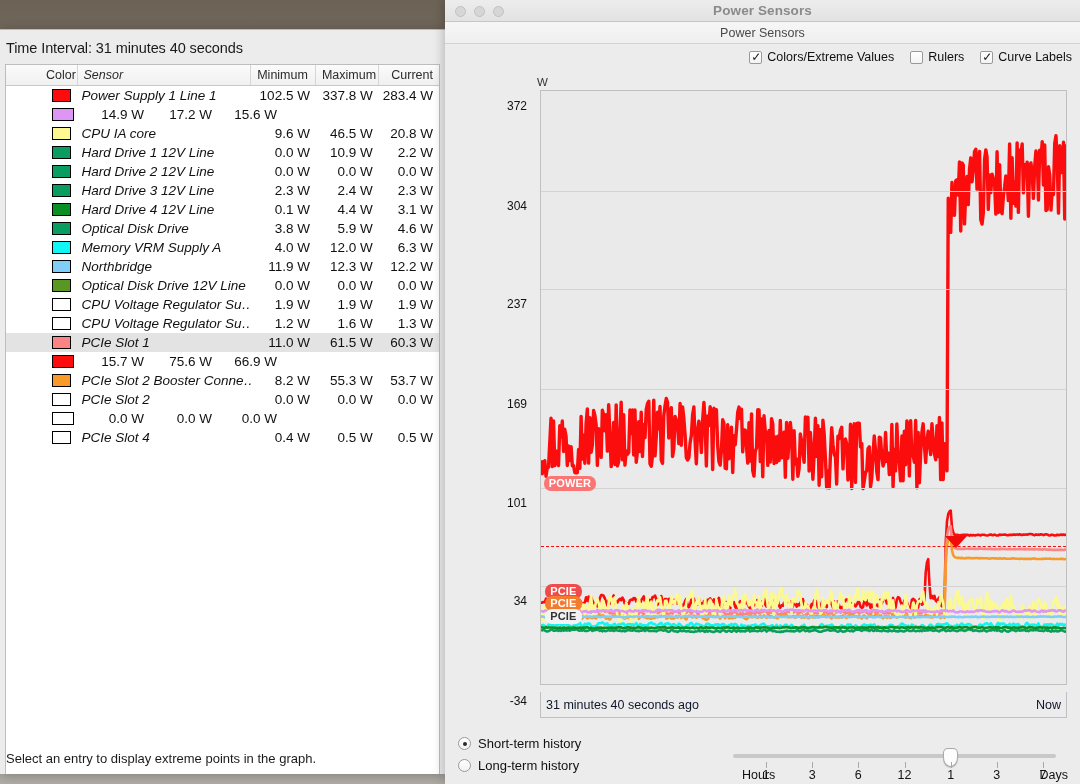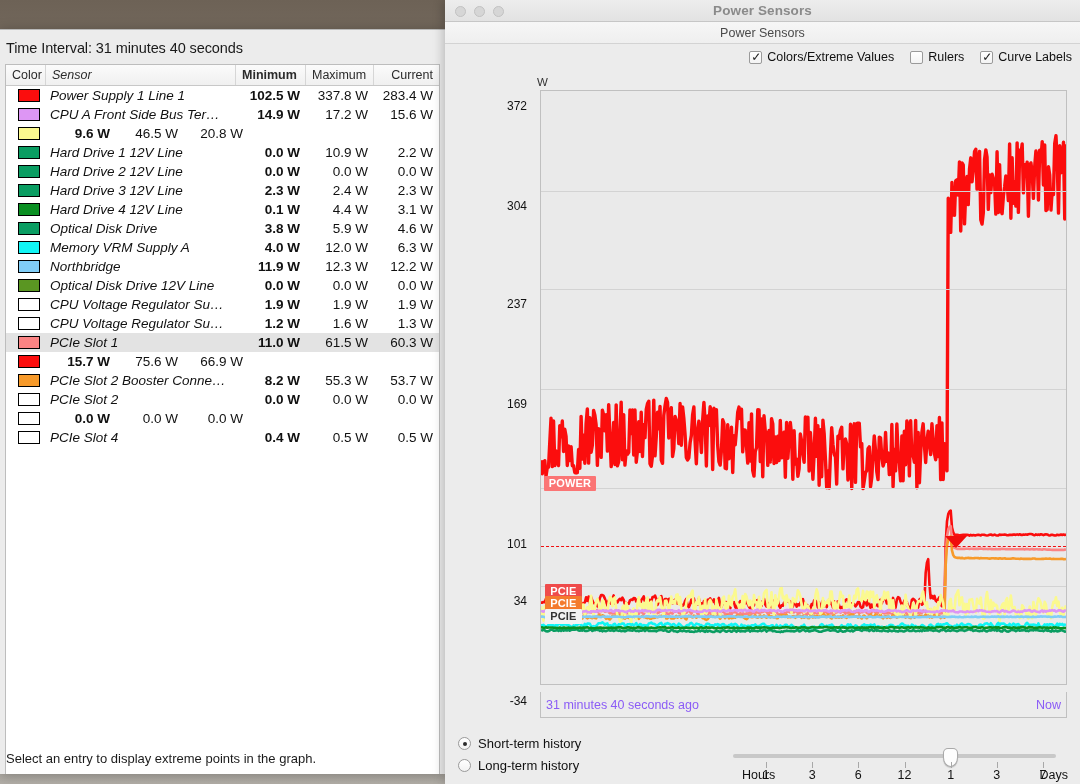--- a/index.html
+++ b/index.html
@@ -52,23 +52,23 @@
     border-bottom: 1px solid #c8c8c8;
     font-size: 12.5px; color: #2b2b2b;
   }
   #table-head .th {
     display: flex; align-items: center;
     border-right: 1px solid #d6d6d6;
     padding: 0 6px; height: 100%;
     white-space: nowrap; overflow: hidden;
   }
   #table-head .th.last { border-right: none; }
-  .col-color   { width: 40px; }
+  .col-color   { width: 40px; margin-left: 34px; }
   .col-sensor  { width: 190px; font-style: italic; }
-  .col-min     { width: 70px; justify-content: flex-start; font-weight: bold; }
+  .col-min     { width: 70px; justify-content: flex-start; }
   .col-max     { width: 68px; justify-content: flex-start; }
   .col-cur     { width: 65px; justify-content: flex-end; }
 
   #table-body { position: absolute; top: 21px; left: 0; right: 0; bottom: 0; background:#fff; }
   .row {
     display: flex; align-items: center; height: 19px;
     font-size: 13.5px; color: #111;
   }
   .row.selected { background: #e3e3e3; }
   .cell { height: 100%; display: flex; align-items: center; padding: 0 6px; white-space: nowrap; overflow: hidden; }
@@ -140,38 +140,38 @@
     background: #eaeaea; border: 1px solid #c0c0c0; overflow: hidden;
   }
   .gridline { position: absolute; left: 0; right: 0; height: 1px; background: #d3d3d3; }
   #plot svg { position: absolute; inset: 0; width: 100%; height: 100%; }
   .extreme-line {
     position: absolute; left: 0; right: 0; height: 0;
     border-top: 1.5px dashed #f01010;
   }
   .curve-label {
     position: absolute; font-size: 11px; font-weight: bold; color: #fff;
-    padding: 1px 5px 2px; border-radius: 1px; white-space: nowrap;
+    padding: 1px 5px 2px; border-radius: 7px; white-space: nowrap;
     letter-spacing: .2px;
   }
   #extreme-marker {
     position: absolute; width: 0; height: 0;
     border-left: 11px solid transparent; border-right: 11px solid transparent;
     border-top: 12px solid #f00b0b;
   }
   #extreme-marker-2 {
     position: absolute; width: 0; height: 0;
     border-left: 11px solid transparent; border-right: 11px solid transparent;
     border-top: 12px solid #f00b0b;
   }
   #time-axis {
     position: absolute; left: 95px; right: 13px; bottom: 12px; height: 26px;
     border: 1px solid #c0c0c0; border-top: none; background: #ececec;
     display: flex; align-items: center; justify-content: space-between;
-    padding: 0 5px; font-size: 12.5px; color: #8b5cf6;
+    padding: 0 5px; font-size: 12.5px; color: #0f172a;
   }
 
   
   #bottom-bar { position: absolute; left: 0; right: 0; bottom: 0; height: 62px; background: #ececec; }
   .radio-row { position: absolute; left: 13px; display: flex; align-items: center; gap: 7px; font-size: 13px; color: #111; }
   .radio {
     width: 13px; height: 13px; border-radius: 50%; border: 1px solid #9a9a9a;
     background: linear-gradient(180deg,#ffffff 0%, #f2f2f2 100%);
     position: relative; flex: none;
   }
@@ -224,29 +224,29 @@
             </div>
             <div class="cell col-sensor name">Power Supply 1 Line 1</div>
             <div class="cell col-min num">102.5 W</div>
             <div class="cell col-max num">337.8 W</div>
             <div class="cell col-cur num">283.4 W</div>
           </div>
           <div class="row">
             <div class="cell col-color">
               <span class="swatch" style="background: rgb(221, 150, 244);"></span>
             </div>
-            <div class="cell col-sensor name">CPU A Front Side Bus Ter…</div>
             <div class="cell col-min num">14.9 W</div>
             <div class="cell col-max num">17.2 W</div>
             <div class="cell col-cur num">15.6 W</div>
           </div>
           <div class="row">
             <div class="cell col-color">
               <span class="swatch" style="background: rgb(251, 249, 143);"></span>
             </div>
+            <div class="cell col-sensor name">CPU IA core</div>
             <div class="cell col-min num">9.6 W</div>
             <div class="cell col-max num">46.5 W</div>
             <div class="cell col-cur num">20.8 W</div>
           </div>
           <div class="row">
             <div class="cell col-color">
               <span class="swatch" style="background: rgb(10, 157, 98);"></span>
             </div>
             <div class="cell col-sensor name">Hard Drive 1 12V Line</div>
             <div class="cell col-min num">0.0 W</div>
@@ -421,21 +421,21 @@
     </label>
   </div>
 
   <div id="chart-region">
     <div id="unit-label">W</div>
     <div id="yaxis">
         <div class="ytick" style="top: 20px;">372</div>
         <div class="ytick" style="top: 119.655px;">304</div>
         <div class="ytick" style="top: 217.845px;">237</div>
         <div class="ytick" style="top: 317.5px;">169</div>
-        <div class="ytick" style="top: 417.155px; margin-top: 41px;">101</div>
+        <div class="ytick" style="top: 417.155px;">101</div>
         <div class="ytick" style="top: 515.345px;">34</div>
         <div class="ytick" style="top: 615px;">-34</div>
       </div>
 
     <div id="plot">
       <svg viewBox="0 0 1000 560" preserveAspectRatio="none">
           <path d="M0.0 348.7 L2.4 361.4 L4.8 350.7 L7.2 349.1 L9.5 363.8 L11.9 355.8 L14.3 355.3 L16.7 332.0 L19.1 309.0 L21.5 354.7 L23.9 311.6 L26.3 353.7 L28.6 340.0 L31.0 350.2 L33.4 353.7 L35.8 316.0 L38.2 326.5 L40.6 311.7 L43.0 340.4 L45.3 319.4 L47.7 326.0 L50.1 353.6 L52.5 335.3 L54.9 348.9 L57.3 335.8 L59.7 353.9 L62.1 353.9 L64.4 360.3 L66.8 360.7 L69.2 360.3 L71.6 338.6 L74.0 356.3 L76.4 307.3 L78.8 347.5 L81.1 325.1 L83.5 351.5 L85.9 314.2 L88.3 300.3 L90.7 351.4 L93.1 308.5 L95.5 341.1 L97.9 334.3 L100.2 301.6 L102.6 306.2 L105.0 315.2 L107.4 353.5 L109.8 318.9 L112.2 332.1 L114.6 346.0 L116.9 301.4 L119.3 305.9 L121.7 321.0 L124.1 305.7 L126.5 340.1 L128.9 296.2 L131.3 324.9 L133.7 354.7 L136.0 341.3 L138.4 312.9 L140.8 352.7 L143.2 296.4 L145.6 354.0 L148.0 349.8 L150.4 322.3 L152.7 293.8 L155.1 348.3 L157.5 305.6 L159.9 353.3 L162.3 339.8 L164.7 343.0 L167.1 341.2 L169.5 301.1 L171.8 323.5 L174.2 301.1 L176.6 343.7 L179.0 301.2 L181.4 350.6 L183.8 339.6 L186.2 312.2 L188.5 340.4 L190.9 303.4 L193.3 345.1 L195.7 315.2 L198.1 327.3 L200.5 300.6 L202.9 295.2 L205.3 293.0 L207.6 351.9 L210.0 354.3 L212.4 344.8 L214.8 291.9 L217.2 344.5 L219.6 325.9 L222.0 303.4 L224.3 318.9 L226.7 297.8 L229.1 348.5 L231.5 351.6 L233.9 306.3 L236.3 297.2 L238.7 290.3 L241.1 294.2 L243.4 327.7 L245.8 307.3 L248.2 299.0 L250.6 345.1 L253.0 337.5 L255.4 307.3 L257.8 311.0 L260.1 315.2 L262.5 333.0 L264.9 295.1 L267.3 334.6 L269.7 298.4 L272.1 309.3 L274.5 325.0 L276.8 346.1 L279.2 348.5 L281.6 346.4 L284.0 332.2 L286.4 325.2 L288.8 305.7 L291.2 298.4 L293.6 332.0 L295.9 352.0 L298.3 320.8 L300.7 311.9 L303.1 322.2 L305.5 341.4 L307.9 310.7 L310.3 294.1 L312.6 312.2 L315.0 354.1 L317.4 306.9 L319.8 316.0 L322.2 298.2 L324.6 304.5 L327.0 357.4 L329.4 299.6 L331.7 315.8 L334.1 300.9 L336.5 334.3 L338.9 350.1 L341.3 353.3 L343.7 339.3 L346.1 310.5 L348.4 313.8 L350.8 356.2 L353.2 356.7 L355.6 315.2 L358.0 347.4 L360.4 338.2 L362.8 317.5 L365.2 360.2 L367.5 325.5 L369.9 334.1 L372.3 320.2 L374.7 303.2 L377.1 298.5 L379.5 309.4 L381.9 300.5 L384.2 340.8 L386.6 320.0 L389.0 320.3 L391.4 335.7 L393.8 351.4 L396.2 313.3 L398.6 349.4 L401.0 304.9 L403.3 358.5 L405.7 363.7 L408.1 340.5 L410.5 336.9 L412.9 301.0 L415.3 301.2 L417.7 350.0 L420.0 309.7 L422.4 364.3 L424.8 306.7 L427.2 321.3 L429.6 322.7 L432.0 353.5 L434.4 320.6 L436.8 350.3 L439.1 309.5 L441.5 314.4 L443.9 351.8 L446.3 326.8 L448.7 350.8 L451.1 326.1 L453.5 349.0 L455.8 311.0 L458.2 346.4 L460.6 325.4 L463.0 322.2 L465.4 364.7 L467.8 313.0 L470.2 346.8 L472.6 328.8 L474.9 312.9 L477.3 324.8 L479.7 366.7 L482.1 320.8 L484.5 352.2 L486.9 347.6 L489.3 363.9 L491.6 356.6 L494.0 323.9 L496.4 330.6 L498.8 342.5 L501.2 350.7 L503.6 307.8 L506.0 310.9 L508.4 308.1 L510.7 358.9 L513.1 322.5 L515.5 339.6 L517.9 366.6 L520.3 342.2 L522.7 309.1 L525.1 345.0 L527.4 316.1 L529.8 372.3 L532.2 319.8 L534.6 364.3 L537.0 310.8 L539.4 323.9 L541.8 347.9 L544.2 374.6 L546.5 358.9 L548.9 374.9 L551.3 343.6 L553.7 317.9 L556.1 333.8 L558.5 342.8 L560.9 345.7 L563.2 371.2 L565.6 325.9 L568.0 328.1 L570.4 320.5 L572.8 317.5 L575.2 356.8 L577.6 331.1 L580.0 328.7 L582.3 333.6 L584.7 367.3 L587.1 361.4 L589.5 314.7 L591.9 375.4 L594.3 320.6 L596.7 314.3 L599.0 369.6 L601.4 314.1 L603.8 313.6 L606.2 313.6 L608.6 336.0 L611.0 333.0 L613.4 375.5 L615.8 368.1 L618.1 360.3 L620.5 358.5 L622.9 337.9 L625.3 336.1 L627.7 373.8 L630.1 364.8 L632.5 342.5 L634.8 325.7 L637.2 339.4 L639.6 359.5 L642.0 367.0 L644.4 326.9 L646.8 327.7 L649.2 345.9 L651.6 354.1 L653.9 350.3 L656.3 322.5 L658.7 349.8 L661.1 341.8 L663.5 362.2 L665.9 361.9 L668.3 314.9 L670.6 373.7 L673.0 338.6 L675.4 358.7 L677.8 314.4 L680.2 342.7 L682.6 351.7 L685.0 368.1 L687.4 325.8 L689.7 368.0 L692.1 321.3 L694.5 352.9 L696.9 311.5 L699.3 316.0 L701.7 363.5 L704.1 311.4 L706.4 344.6 L708.8 343.7 L711.2 350.6 L713.6 311.0 L716.0 374.7 L718.4 322.4 L720.8 369.9 L723.2 341.6 L725.5 322.5 L727.9 314.3 L730.3 334.4 L732.7 350.8 L735.1 330.4 L737.5 321.3 L739.9 333.9 L742.2 343.3 L744.6 314.2 L747.0 329.3 L749.4 342.2 L751.8 348.2 L754.2 316.0 L756.6 345.3 L758.9 308.4 L761.3 367.0 L763.7 313.4 L766.1 366.9 L768.5 333.1 L770.9 334.0 L773.3 358.7 L775.7 101.2 L778.0 111.0 L780.4 133.5 L782.8 86.3 L785.2 116.9 L787.6 117.3 L790.0 84.8 L792.4 83.8 L794.7 98.3 L797.1 66.9 L799.5 132.2 L801.9 68.0 L804.3 69.8 L806.7 125.5 L809.1 94.6 L811.5 80.6 L813.8 107.3 L816.2 73.9 L818.6 63.1 L821.0 85.8 L823.4 74.3 L825.8 57.3 L828.2 55.1 L830.5 92.7 L832.9 66.3 L835.3 57.0 L837.7 121.7 L840.1 125.6 L842.5 115.0 L844.9 64.5 L847.3 55.6 L849.6 62.3 L852.0 111.8 L854.4 79.3 L856.8 95.9 L859.2 78.6 L861.6 82.9 L864.0 86.6 L866.3 116.3 L868.7 57.4 L871.1 114.7 L873.5 69.5 L875.9 112.3 L878.3 115.8 L880.7 99.5 L883.1 90.7 L885.4 80.3 L887.8 86.4 L890.2 103.5 L892.6 49.9 L895.0 120.2 L897.4 63.1 L899.8 106.0 L902.1 85.9 L904.5 108.7 L906.9 49.0 L909.3 114.6 L911.7 55.8 L914.1 60.2 L916.5 49.9 L918.9 96.2 L921.2 69.7 L923.6 76.4 L926.0 67.2 L928.4 118.3 L930.8 70.5 L933.2 67.9 L935.6 77.4 L937.9 101.4 L940.3 71.8 L942.7 56.7 L945.1 61.4 L947.5 102.9 L949.9 55.8 L952.3 64.4 L954.7 47.8 L957.0 88.8 L959.4 50.9 L961.8 112.9 L964.2 112.1 L966.6 71.5 L969.0 79.4 L971.4 112.4 L973.7 93.4 L976.1 97.9 L978.5 49.5 L980.9 42.3 L983.3 66.1 L985.7 115.3 L988.1 51.7 L990.5 77.3 L992.8 69.0 L995.2 48.4 L997.6 120.9 L1000.0 50.2 " fill="none" stroke="#fb0d0d" stroke-width="3.4" stroke-linejoin="round" vector-effect="non-scaling-stroke"></path>
           <path d="M0.0 483.2 L2.4 483.2 L4.8 482.5 L7.2 482.7 L9.5 479.3 L11.9 482.6 L14.3 481.4 L16.7 481.1 L19.1 482.3 L21.5 485.3 L23.9 479.4 L26.3 483.3 L28.6 485.2 L31.0 481.2 L33.4 483.2 L35.8 479.7 L38.2 481.6 L40.6 484.3 L43.0 479.2 L45.3 484.2 L47.7 484.2 L50.1 485.0 L52.5 478.1 L54.9 483.9 L57.3 485.9 L59.7 479.8 L62.1 483.4 L64.4 482.0 L66.8 483.7 L69.2 481.9 L71.6 480.7 L74.0 481.1 L76.4 483.0 L78.8 484.2 L81.1 483.6 L83.5 483.0 L85.9 478.1 L88.3 481.5 L90.7 477.4 L93.1 483.8 L95.5 477.9 L97.9 481.3 L100.2 483.6 L102.6 484.0 L105.0 484.8 L107.4 486.7 L109.8 484.3 L112.2 478.8 L114.6 475.9 L116.9 475.9 L119.3 476.8 L121.7 479.4 L124.1 483.0 L126.5 485.8 L128.9 481.3 L131.3 482.5 L133.7 484.1 L136.0 479.5 L138.4 476.3 L140.8 483.9 L143.2 481.9 L145.6 482.9 L148.0 480.6 L150.4 479.5 L152.7 480.9 L155.1 478.5 L157.5 480.5 L159.9 485.1 L162.3 483.4 L164.7 484.1 L167.1 484.3 L169.5 480.9 L171.8 480.2 L174.2 480.7 L176.6 478.8 L179.0 479.1 L181.4 482.0 L183.8 480.3 L186.2 481.3 L188.5 485.7 L190.9 480.7 L193.3 479.3 L195.7 477.3 L198.1 483.4 L200.5 483.6 L202.9 483.3 L205.3 484.6 L207.6 480.6 L210.0 481.9 L212.4 477.9 L214.8 477.9 L217.2 476.5 L219.6 479.6 L222.0 485.3 L224.3 482.4 L226.7 478.8 L229.1 476.9 L231.5 481.4 L233.9 485.5 L236.3 479.7 L238.7 479.8 L241.1 485.1 L243.4 479.7 L245.8 479.4 L248.2 480.1 L250.6 483.8 L253.0 481.6 L255.4 480.3 L257.8 479.3 L260.1 484.2 L262.5 479.8 L264.9 484.5 L267.3 484.7 L269.7 486.0 L272.1 485.0 L274.5 481.6 L276.8 479.6 L279.2 485.5 L281.6 487.5 L284.0 484.7 L286.4 480.3 L288.8 483.4 L291.2 479.2 L293.6 484.7 L295.9 483.6 L298.3 484.9 L300.7 479.3 L303.1 484.0 L305.5 483.8 L307.9 485.9 L310.3 481.6 L312.6 482.6 L315.0 486.9 L317.4 480.5 L319.8 480.7 L322.2 479.1 L324.6 481.7 L327.0 482.4 L329.4 480.1 L331.7 484.2 L334.1 486.9 L336.5 481.2 L338.9 478.7 L341.3 485.4 L343.7 487.5 L346.1 482.4 L348.4 481.2 L350.8 486.4 L353.2 482.7 L355.6 487.2 L358.0 488.0 L360.4 488.6 L362.8 482.2 L365.2 483.3 L367.5 482.6 L369.9 487.2 L372.3 488.8 L374.7 485.2 L377.1 483.7 L379.5 481.7 L381.9 482.8 L384.2 483.7 L386.6 483.7 L389.0 483.9 L391.4 479.6 L393.8 484.6 L396.2 487.1 L398.6 488.8 L401.0 489.8 L403.3 482.6 L405.7 485.8 L408.1 481.3 L410.5 481.3 L412.9 480.7 L415.3 485.6 L417.7 485.1 L420.0 486.4 L422.4 481.5 L424.8 479.6 L427.2 485.0 L429.6 487.0 L432.0 483.6 L434.4 487.6 L436.8 484.7 L439.1 487.5 L441.5 486.6 L443.9 481.2 L446.3 481.2 L448.7 483.1 L451.1 480.7 L453.5 486.1 L455.8 488.0 L458.2 485.7 L460.6 486.1 L463.0 483.1 L465.4 482.8 L467.8 480.6 L470.2 482.0 L472.6 482.5 L474.9 482.0 L477.3 485.4 L479.7 487.0 L482.1 483.5 L484.5 483.4 L486.9 486.9 L489.3 484.7 L491.6 485.8 L494.0 483.2 L496.4 481.4 L498.8 479.8 L501.2 484.8 L503.6 487.8 L506.0 485.3 L508.4 486.2 L510.7 487.6 L513.1 489.1 L515.5 484.5 L517.9 485.2 L520.3 481.0 L522.7 481.3 L525.1 482.7 L527.4 487.6 L529.8 482.9 L532.2 487.1 L534.6 486.1 L537.0 481.1 L539.4 486.5 L541.8 483.4 L544.2 487.4 L546.5 482.4 L548.9 480.6 L551.3 484.3 L553.7 483.4 L556.1 488.0 L558.5 482.1 L560.9 487.9 L563.2 482.6 L565.6 482.0 L568.0 486.1 L570.4 488.3 L572.8 487.3 L575.2 488.5 L577.6 485.4 L580.0 480.7 L582.3 480.1 L584.7 480.9 L587.1 484.0 L589.5 486.4 L591.9 483.7 L594.3 483.8 L596.7 484.7 L599.0 486.7 L601.4 485.2 L603.8 482.6 L606.2 482.7 L608.6 486.9 L611.0 488.2 L613.4 487.5 L615.8 480.9 L618.1 482.0 L620.5 485.8 L622.9 480.9 L625.3 484.4 L627.7 488.1 L630.1 484.9 L632.5 487.5 L634.8 486.1 L637.2 485.6 L639.6 485.2 L642.0 486.6 L644.4 482.7 L646.8 480.3 L649.2 483.9 L651.6 479.9 L653.9 479.5 L656.3 479.7 L658.7 484.0 L661.1 482.5 L663.5 485.9 L665.9 480.8 L668.3 482.6 L670.6 478.7 L673.0 484.1 L675.4 487.9 L677.8 480.3 L680.2 478.0 L682.6 478.6 L685.0 482.5 L687.4 485.2 L689.7 484.9 L692.1 481.3 L694.5 484.5 L696.9 482.7 L699.3 487.1 L701.7 487.1 L704.1 488.6 L706.4 480.6 L708.8 479.5 L711.2 480.4 L713.6 481.9 L716.0 485.3 L718.4 487.8 L720.8 480.2 L723.2 479.3 L725.5 485.1 L727.9 484.1 L730.3 482.4 L732.7 455.0 L735.1 445.4 L737.5 442.1 L739.9 465.7 L742.2 479.0 L744.6 476.8 L747.0 479.3 L749.4 476.8 L751.8 481.3 L754.2 482.4 L756.6 479.8 L758.9 478.0 L761.3 484.6 L763.7 486.6 L766.1 486.3 L768.5 483.8 L770.9 426.6 L773.3 406.6 L775.7 399.6 L778.0 397.1 L780.4 396.2 L782.8 412.0 L785.2 416.7 L787.6 419.2 L790.0 419.2 L792.4 419.0 L794.7 419.3 L797.1 419.8 L799.5 419.4 L801.9 419.4 L804.3 419.1 L806.7 419.1 L809.1 419.2 L811.5 419.2 L813.8 419.3 L816.2 419.9 L818.6 419.2 L821.0 419.7 L823.4 419.3 L825.8 419.6 L828.2 419.6 L830.5 419.3 L832.9 419.0 L835.3 419.3 L837.7 419.7 L840.1 419.0 L842.5 419.0 L844.9 419.2 L847.3 419.5 L849.6 419.7 L852.0 419.6 L854.4 419.0 L856.8 418.8 L859.2 419.5 L861.6 419.4 L864.0 418.9 L866.3 419.5 L868.7 419.7 L871.1 419.7 L873.5 418.9 L875.9 419.2 L878.3 419.1 L880.7 419.1 L883.1 418.9 L885.4 419.1 L887.8 419.5 L890.2 419.4 L892.6 419.2 L895.0 419.0 L897.4 419.3 L899.8 418.8 L902.1 418.9 L904.5 419.2 L906.9 418.7 L909.3 419.2 L911.7 418.6 L914.1 419.2 L916.5 419.2 L918.9 418.9 L921.2 419.1 L923.6 418.7 L926.0 419.1 L928.4 418.6 L930.8 418.4 L933.2 418.4 L935.6 418.6 L937.9 419.2 L940.3 419.5 L942.7 418.7 L945.1 419.2 L947.5 418.9 L949.9 419.2 L952.3 418.6 L954.7 418.9 L957.0 419.4 L959.4 418.8 L961.8 418.7 L964.2 418.8 L966.6 419.5 L969.0 419.8 L971.4 419.2 L973.7 419.0 L976.1 419.4 L978.5 419.7 L980.9 419.7 L983.3 419.0 L985.7 419.4 L988.1 419.3 L990.5 418.8 L992.8 419.2 L995.2 418.8 L997.6 419.2 L1000.0 418.9 " fill="none" stroke="#fb0d0d" stroke-width="2.6" stroke-linejoin="round" vector-effect="non-scaling-stroke"></path>
           <path d="M0.0 492.3 L2.4 491.5 L4.8 491.2 L7.2 491.5 L9.5 491.6 L11.9 492.1 L14.3 490.4 L16.7 491.2 L19.1 490.2 L21.5 493.0 L23.9 490.8 L26.3 492.5 L28.6 490.7 L31.0 492.9 L33.4 492.6 L35.8 491.3 L38.2 492.7 L40.6 492.1 L43.0 492.6 L45.3 492.2 L47.7 490.2 L50.1 492.3 L52.5 491.9 L54.9 490.4 L57.3 490.5 L59.7 491.4 L62.1 492.6 L64.4 490.6 L66.8 491.6 L69.2 493.7 L71.6 491.5 L74.0 490.4 L76.4 490.6 L78.8 492.5 L81.1 493.5 L83.5 492.1 L85.9 493.5 L88.3 491.6 L90.7 491.1 L93.1 492.4 L95.5 491.7 L97.9 492.7 L100.2 492.1 L102.6 491.3 L105.0 491.0 L107.4 490.1 L109.8 492.8 L112.2 492.9 L114.6 491.4 L116.9 490.5 L119.3 490.7 L121.7 491.8 L124.1 491.5 L126.5 490.8 L128.9 492.2 L131.3 493.3 L133.7 492.9 L136.0 493.1 L138.4 493.3 L140.8 491.0 L143.2 493.2 L145.6 492.2 L148.0 493.5 L150.4 491.6 L152.7 493.9 L155.1 493.1 L157.5 493.7 L159.9 494.5 L162.3 492.9 L164.7 493.1 L167.1 493.3 L169.5 492.8 L171.8 491.7 L174.2 493.2 L176.6 493.3 L179.0 492.8 L181.4 492.2 L183.8 494.0 L186.2 493.8 L188.5 491.8 L190.9 491.5 L193.3 493.0 L195.7 493.9 L198.1 491.8 L200.5 491.0 L202.9 490.7 L205.3 491.9 L207.6 492.7 L210.0 491.4 L212.4 491.4 L214.8 491.9 L217.2 491.6 L219.6 491.9 L222.0 493.2 L224.3 492.5 L226.7 491.4 L229.1 491.3 L231.5 491.6 L233.9 492.6 L236.3 491.3 L238.7 492.8 L241.1 493.8 L243.4 493.7 L245.8 492.4 L248.2 493.1 L250.6 493.5 L253.0 491.4 L255.4 491.8 L257.8 491.3 L260.1 491.5 L262.5 492.9 L264.9 493.2 L267.3 493.6 L269.7 493.2 L272.1 494.8 L274.5 492.0 L276.8 492.9 L279.2 491.2 L281.6 490.6 L284.0 492.0 L286.4 493.7 L288.8 491.9 L291.2 491.0 L293.6 490.8 L295.9 490.8 L298.3 493.9 L300.7 494.1 L303.1 491.8 L305.5 492.1 L307.9 492.1 L310.3 492.5 L312.6 493.6 L315.0 494.9 L317.4 495.1 L319.8 493.1 L322.2 492.0 L324.6 493.9 L327.0 495.0 L329.4 492.9 L331.7 491.7 L334.1 493.0 L336.5 493.5 L338.9 492.5 L341.3 494.3 L343.7 492.0 L346.1 491.7 L348.4 491.8 L350.8 494.0 L353.2 494.0 L355.6 493.7 L358.0 494.8 L360.4 492.4 L362.8 494.5 L365.2 492.0 L367.5 492.2 L369.9 492.0 L372.3 492.7 L374.7 494.2 L377.1 494.7 L379.5 493.1 L381.9 494.5 L384.2 493.2 L386.6 493.6 L389.0 493.9 L391.4 493.2 L393.8 493.8 L396.2 493.1 L398.6 491.5 L401.0 493.7 L403.3 492.7 L405.7 493.0 L408.1 493.5 L410.5 491.5 L412.9 492.3 L415.3 493.1 L417.7 492.5 L420.0 492.0 L422.4 491.9 L424.8 491.1 L427.2 491.4 L429.6 491.5 L432.0 493.8 L434.4 493.3 L436.8 491.7 L439.1 492.8 L441.5 491.4 L443.9 492.0 L446.3 491.5 L448.7 491.5 L451.1 494.0 L453.5 495.0 L455.8 493.9 L458.2 492.8 L460.6 494.5 L463.0 492.8 L465.4 494.0 L467.8 492.1 L470.2 491.2 L472.6 491.9 L474.9 492.5 L477.3 491.3 L479.7 492.5 L482.1 492.2 L484.5 491.3 L486.9 490.5 L489.3 493.7 L491.6 493.2 L494.0 492.4 L496.4 491.1 L498.8 492.8 L501.2 493.8 L503.6 493.8 L506.0 494.5 L508.4 492.7 L510.7 493.7 L513.1 493.3 L515.5 491.7 L517.9 491.6 L520.3 492.8 L522.7 492.9 L525.1 492.1 L527.4 493.3 L529.8 492.7 L532.2 492.9 L534.6 492.1 L537.0 491.0 L539.4 492.0 L541.8 490.7 L544.2 492.9 L546.5 493.0 L548.9 492.1 L551.3 493.3 L553.7 493.4 L556.1 493.0 L558.5 493.5 L560.9 492.7 L563.2 492.3 L565.6 492.0 L568.0 491.6 L570.4 492.6 L572.8 491.7 L575.2 490.4 L577.6 492.2 L580.0 493.6 L582.3 491.1 L584.7 492.8 L587.1 492.4 L589.5 492.2 L591.9 493.3 L594.3 493.9 L596.7 491.5 L599.0 492.6 L601.4 490.7 L603.8 491.9 L606.2 493.3 L608.6 492.2 L611.0 491.9 L613.4 492.1 L615.8 491.1 L618.1 490.4 L620.5 492.9 L622.9 493.5 L625.3 494.4 L627.7 494.7 L630.1 491.6 L632.5 491.2 L634.8 490.2 L637.2 492.6 L639.6 492.2 L642.0 492.8 L644.4 491.8 L646.8 490.6 L649.2 492.7 L651.6 492.4 L653.9 493.3 L656.3 491.8 L658.7 493.2 L661.1 491.7 L663.5 493.2 L665.9 492.4 L668.3 493.9 L670.6 491.1 L673.0 490.4 L675.4 490.6 L677.8 493.1 L680.2 492.7 L682.6 493.2 L685.0 491.8 L687.4 491.2 L689.7 491.3 L692.1 491.0 L694.5 492.8 L696.9 493.4 L699.3 493.7 L701.7 493.7 L704.1 494.0 L706.4 492.8 L708.8 493.7 L711.2 491.2 L713.6 493.4 L716.0 492.9 L718.4 493.1 L720.8 491.0 L723.2 493.2 L725.5 492.8 L727.9 490.6 L730.3 491.2 L732.7 491.9 L735.1 491.3 L737.5 491.7 L739.9 490.1 L742.2 489.5 L744.6 492.6 L747.0 491.8 L749.4 491.8 L751.8 492.1 L754.2 493.6 L756.6 493.8 L758.9 491.6 L761.3 493.4 L763.7 493.1 L766.1 492.9 L768.5 492.7 L770.9 439.2 L773.3 420.5 L775.7 414.0 L778.0 411.7 L780.4 410.9 L782.8 424.9 L785.2 429.9 L787.6 431.4 L790.0 431.9 L792.4 432.4 L794.7 432.3 L797.1 432.4 L799.5 432.4 L801.9 432.5 L804.3 432.3 L806.7 432.4 L809.1 432.3 L811.5 432.3 L813.8 432.3 L816.2 432.5 L818.6 432.3 L821.0 432.3 L823.4 432.4 L825.8 432.4 L828.2 432.4 L830.5 432.3 L832.9 432.4 L835.3 432.3 L837.7 432.2 L840.1 432.3 L842.5 432.6 L844.9 432.3 L847.3 432.5 L849.6 432.5 L852.0 432.6 L854.4 432.4 L856.8 432.6 L859.2 432.6 L861.6 432.7 L864.0 432.8 L866.3 432.5 L868.7 432.7 L871.1 432.8 L873.5 432.5 L875.9 432.6 L878.3 432.4 L880.7 432.5 L883.1 432.5 L885.4 432.7 L887.8 432.6 L890.2 432.7 L892.6 432.5 L895.0 432.8 L897.4 432.7 L899.8 432.8 L902.1 432.7 L904.5 432.8 L906.9 432.7 L909.3 432.8 L911.7 432.5 L914.1 432.7 L916.5 432.6 L918.9 432.5 L921.2 432.9 L923.6 432.6 L926.0 432.5 L928.4 432.7 L930.8 432.9 L933.2 432.7 L935.6 432.6 L937.9 432.9 L940.3 432.9 L942.7 432.7 L945.1 432.7 L947.5 433.0 L949.9 432.8 L952.3 433.0 L954.7 433.1 L957.0 432.8 L959.4 432.8 L961.8 433.0 L964.2 433.1 L966.6 433.1 L969.0 433.0 L971.4 433.2 L973.7 433.3 L976.1 433.3 L978.5 433.3 L980.9 433.2 L983.3 433.3 L985.7 433.2 L988.1 433.3 L990.5 433.2 L992.8 433.3 L995.2 433.4 L997.6 433.1 L1000.0 433.0 " fill="none" stroke="#fb8484" stroke-width="2.6" stroke-linejoin="round" vector-effect="non-scaling-stroke"></path>
           <path d="M0.0 496.6 L2.4 495.0 L4.8 494.7 L7.2 495.3 L9.5 496.9 L11.9 496.6 L14.3 497.3 L16.7 496.6 L19.1 496.9 L21.5 495.1 L23.9 494.4 L26.3 496.7 L28.6 496.1 L31.0 496.3 L33.4 496.5 L35.8 495.7 L38.2 497.9 L40.6 495.7 L43.0 495.2 L45.3 494.7 L47.7 495.2 L50.1 497.1 L52.5 498.2 L54.9 496.1 L57.3 496.8 L59.7 497.8 L62.1 497.7 L64.4 497.4 L66.8 496.3 L69.2 496.6 L71.6 498.4 L74.0 498.1 L76.4 498.3 L78.8 498.2 L81.1 495.7 L83.5 495.1 L85.9 496.9 L88.3 498.0 L90.7 497.2 L93.1 496.7 L95.5 497.5 L97.9 497.9 L100.2 495.8 L102.6 497.6 L105.0 498.0 L107.4 495.9 L109.8 495.2 L112.2 495.2 L114.6 496.0 L116.9 495.2 L119.3 495.5 L121.7 496.7 L124.1 498.4 L126.5 497.1 L128.9 498.4 L131.3 499.1 L133.7 497.4 L136.0 495.7 L138.4 496.3 L140.8 495.3 L143.2 495.7 L145.6 495.0 L148.0 495.7 L150.4 494.9 L152.7 496.3 L155.1 498.2 L157.5 496.0 L159.9 498.3 L162.3 496.7 L164.7 497.3 L167.1 497.6 L169.5 497.9 L171.8 496.1 L174.2 495.2 L176.6 494.9 L179.0 497.0 L181.4 495.7 L183.8 496.7 L186.2 498.5 L188.5 497.2 L190.9 496.5 L193.3 495.7 L195.7 496.8 L198.1 496.9 L200.5 497.5 L202.9 497.8 L205.3 496.3 L207.6 498.3 L210.0 498.4 L212.4 497.6 L214.8 497.6 L217.2 497.4 L219.6 496.5 L222.0 496.9 L224.3 496.6 L226.7 495.7 L229.1 496.3 L231.5 495.1 L233.9 495.5 L236.3 495.1 L238.7 498.2 L241.1 498.0 L243.4 496.4 L245.8 496.3 L248.2 498.1 L250.6 497.8 L253.0 498.0 L255.4 497.1 L257.8 495.7 L260.1 497.4 L262.5 495.9 L264.9 496.2 L267.3 497.5 L269.7 496.2 L272.1 496.3 L274.5 498.1 L276.8 499.0 L279.2 496.3 L281.6 495.5 L284.0 496.1 L286.4 496.6 L288.8 497.2 L291.2 495.5 L293.6 496.0 L295.9 497.4 L298.3 496.3 L300.7 496.6 L303.1 496.5 L305.5 495.7 L307.9 497.8 L310.3 497.9 L312.6 498.9 L315.0 499.4 L317.4 498.8 L319.8 497.0 L322.2 496.2 L324.6 495.5 L327.0 496.4 L329.4 496.3 L331.7 496.8 L334.1 496.5 L336.5 495.5 L338.9 496.5 L341.3 498.3 L343.7 496.7 L346.1 495.8 L348.4 495.8 L350.8 497.9 L353.2 495.6 L355.6 495.4 L358.0 498.1 L360.4 496.9 L362.8 497.9 L365.2 497.7 L367.5 496.4 L369.9 497.3 L372.3 495.5 L374.7 495.3 L377.1 495.5 L379.5 496.1 L381.9 495.9 L384.2 495.6 L386.6 497.4 L389.0 498.2 L391.4 498.8 L393.8 497.9 L396.2 495.5 L398.6 495.3 L401.0 497.0 L403.3 497.0 L405.7 496.1 L408.1 495.1 L410.5 497.1 L412.9 497.3 L415.3 496.4 L417.7 495.3 L420.0 497.4 L422.4 496.6 L424.8 495.2 L427.2 496.8 L429.6 497.4 L432.0 496.5 L434.4 495.1 L436.8 497.1 L439.1 496.1 L441.5 496.5 L443.9 497.2 L446.3 495.3 L448.7 497.9 L451.1 497.8 L453.5 495.5 L455.8 495.4 L458.2 495.1 L460.6 495.2 L463.0 495.4 L465.4 495.3 L467.8 494.8 L470.2 497.1 L472.6 496.4 L474.9 497.0 L477.3 496.6 L479.7 496.0 L482.1 495.9 L484.5 497.5 L486.9 495.6 L489.3 496.1 L491.6 495.9 L494.0 495.7 L496.4 497.5 L498.8 495.7 L501.2 497.3 L503.6 496.8 L506.0 495.7 L508.4 497.7 L510.7 497.8 L513.1 495.8 L515.5 494.3 L517.9 497.2 L520.3 495.5 L522.7 497.1 L525.1 495.4 L527.4 496.1 L529.8 496.8 L532.2 495.5 L534.6 494.3 L537.0 494.2 L539.4 494.2 L541.8 496.3 L544.2 496.8 L546.5 494.5 L548.9 495.5 L551.3 497.3 L553.7 498.1 L556.1 495.4 L558.5 495.3 L560.9 497.2 L563.2 497.1 L565.6 496.3 L568.0 497.4 L570.4 496.0 L572.8 497.3 L575.2 495.2 L577.6 496.8 L580.0 496.9 L582.3 497.6 L584.7 495.5 L587.1 495.1 L589.5 494.5 L591.9 494.3 L594.3 494.2 L596.7 495.9 L599.0 496.1 L601.4 496.1 L603.8 497.2 L606.2 495.3 L608.6 497.1 L611.0 498.0 L613.4 495.8 L615.8 495.4 L618.1 496.7 L620.5 497.9 L622.9 496.6 L625.3 495.5 L627.7 494.0 L630.1 496.2 L632.5 496.7 L634.8 496.1 L637.2 494.2 L639.6 494.8 L642.0 496.0 L644.4 495.6 L646.8 494.1 L649.2 496.9 L651.6 498.0 L653.9 496.4 L656.3 495.7 L658.7 497.5 L661.1 495.5 L663.5 497.3 L665.9 497.6 L668.3 496.3 L670.6 494.8 L673.0 495.6 L675.4 495.9 L677.8 497.4 L680.2 495.2 L682.6 495.2 L685.0 494.2 L687.4 496.5 L689.7 494.9 L692.1 495.2 L694.5 497.3 L696.9 495.4 L699.3 496.7 L701.7 497.4 L704.1 497.8 L706.4 495.0 L708.8 496.1 L711.2 497.4 L713.6 496.4 L716.0 496.1 L718.4 496.2 L720.8 495.2 L723.2 496.4 L725.5 495.6 L727.9 496.1 L730.3 496.1 L732.7 494.5 L735.1 496.7 L737.5 495.2 L739.9 497.1 L742.2 495.6 L744.6 497.3 L747.0 496.5 L749.4 494.4 L751.8 495.8 L754.2 495.7 L756.6 496.1 L758.9 495.6 L761.3 497.7 L763.7 496.7 L766.1 496.6 L768.5 497.4 L770.9 447.2 L773.3 429.6 L775.7 423.5 L778.0 421.4 L780.4 420.6 L782.8 433.8 L785.2 438.3 L787.6 440.1 L790.0 440.5 L792.4 440.9 L794.7 440.9 L797.1 440.8 L799.5 441.2 L801.9 440.9 L804.3 441.2 L806.7 441.4 L809.1 441.1 L811.5 441.0 L813.8 440.9 L816.2 441.1 L818.6 441.0 L821.0 441.3 L823.4 441.2 L825.8 441.1 L828.2 441.0 L830.5 441.0 L832.9 441.1 L835.3 441.4 L837.7 441.1 L840.1 441.3 L842.5 441.3 L844.9 441.3 L847.3 441.2 L849.6 441.2 L852.0 441.4 L854.4 441.6 L856.8 441.4 L859.2 441.3 L861.6 441.2 L864.0 441.4 L866.3 441.3 L868.7 441.5 L871.1 441.6 L873.5 441.3 L875.9 441.4 L878.3 441.6 L880.7 441.5 L883.1 441.3 L885.4 441.6 L887.8 441.7 L890.2 441.7 L892.6 441.7 L895.0 441.6 L897.4 441.4 L899.8 441.4 L902.1 441.5 L904.5 441.7 L906.9 441.7 L909.3 441.7 L911.7 441.9 L914.1 441.6 L916.5 441.7 L918.9 441.8 L921.2 441.7 L923.6 441.8 L926.0 441.7 L928.4 441.8 L930.8 441.8 L933.2 442.0 L935.6 441.6 L937.9 441.5 L940.3 441.5 L942.7 441.9 L945.1 441.9 L947.5 441.9 L949.9 442.0 L952.3 442.0 L954.7 441.8 L957.0 441.8 L959.4 441.7 L961.8 441.6 L964.2 441.7 L966.6 441.7 L969.0 441.6 L971.4 441.8 L973.7 441.9 L976.1 441.8 L978.5 441.9 L980.9 441.9 L983.3 442.0 L985.7 442.0 L988.1 441.9 L990.5 441.8 L992.8 441.8 L995.2 442.1 L997.6 442.2 L1000.0 442.0 " fill="none" stroke="#f79a2a" stroke-width="2.6" stroke-linejoin="round" vector-effect="non-scaling-stroke"></path>

